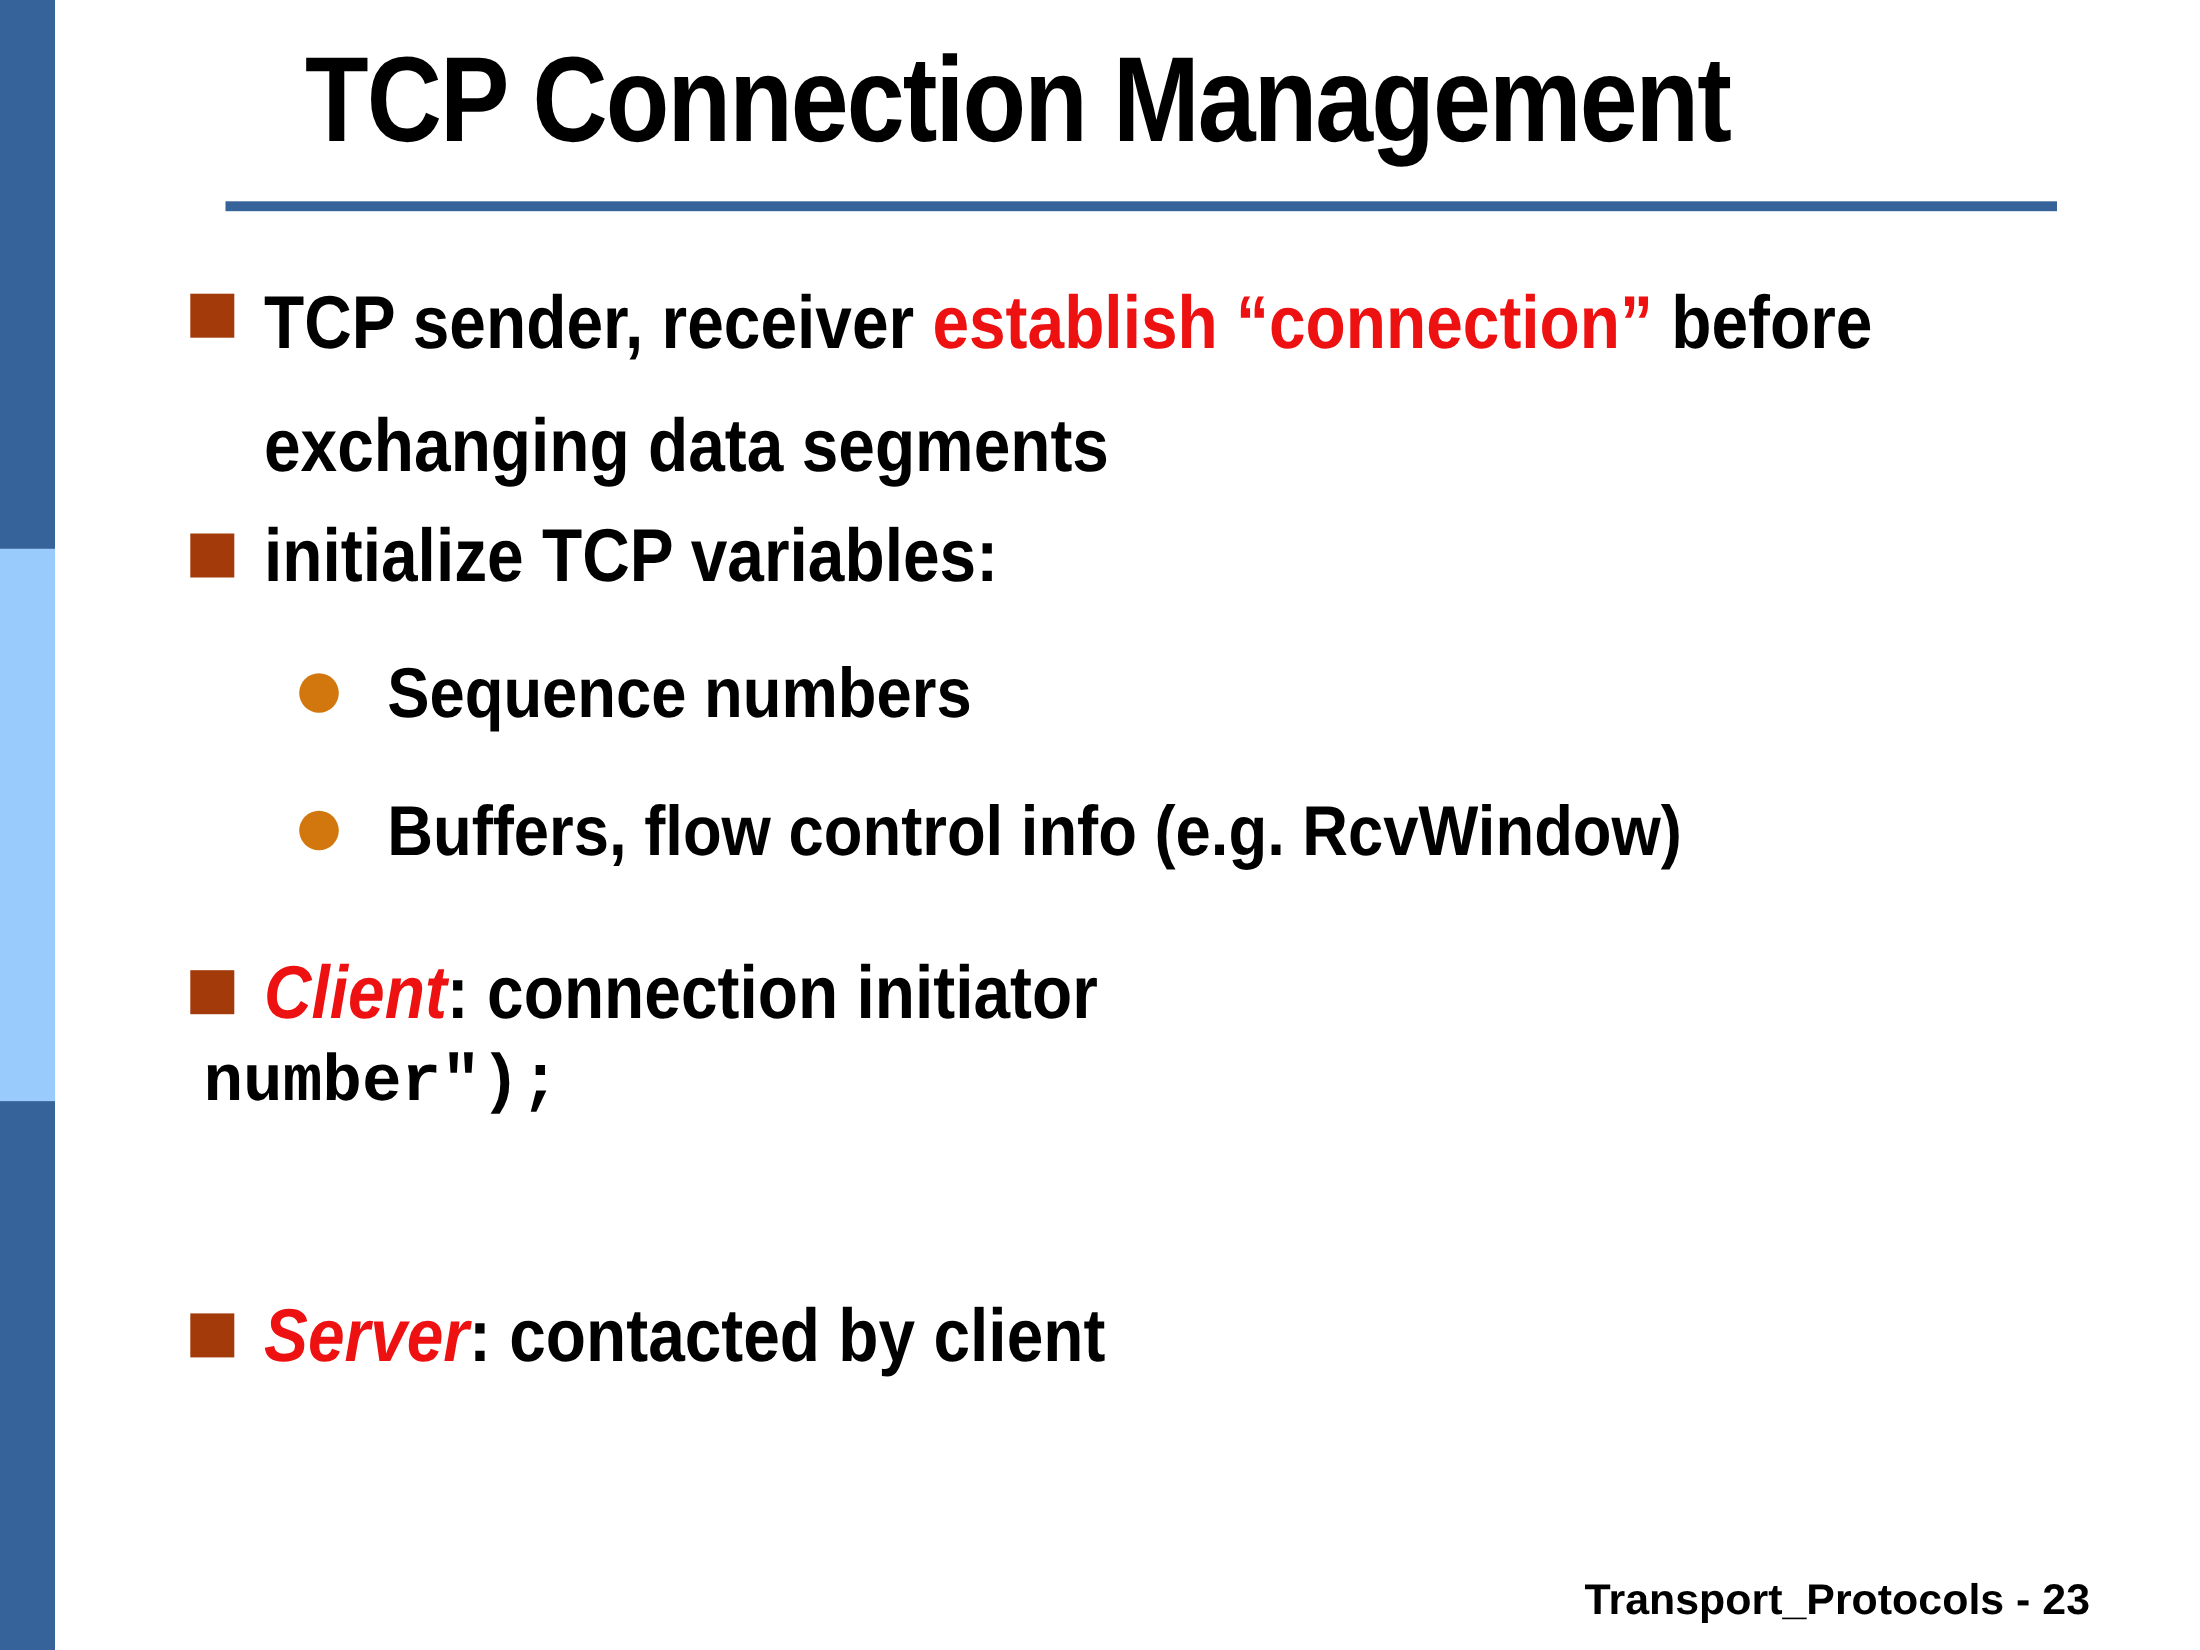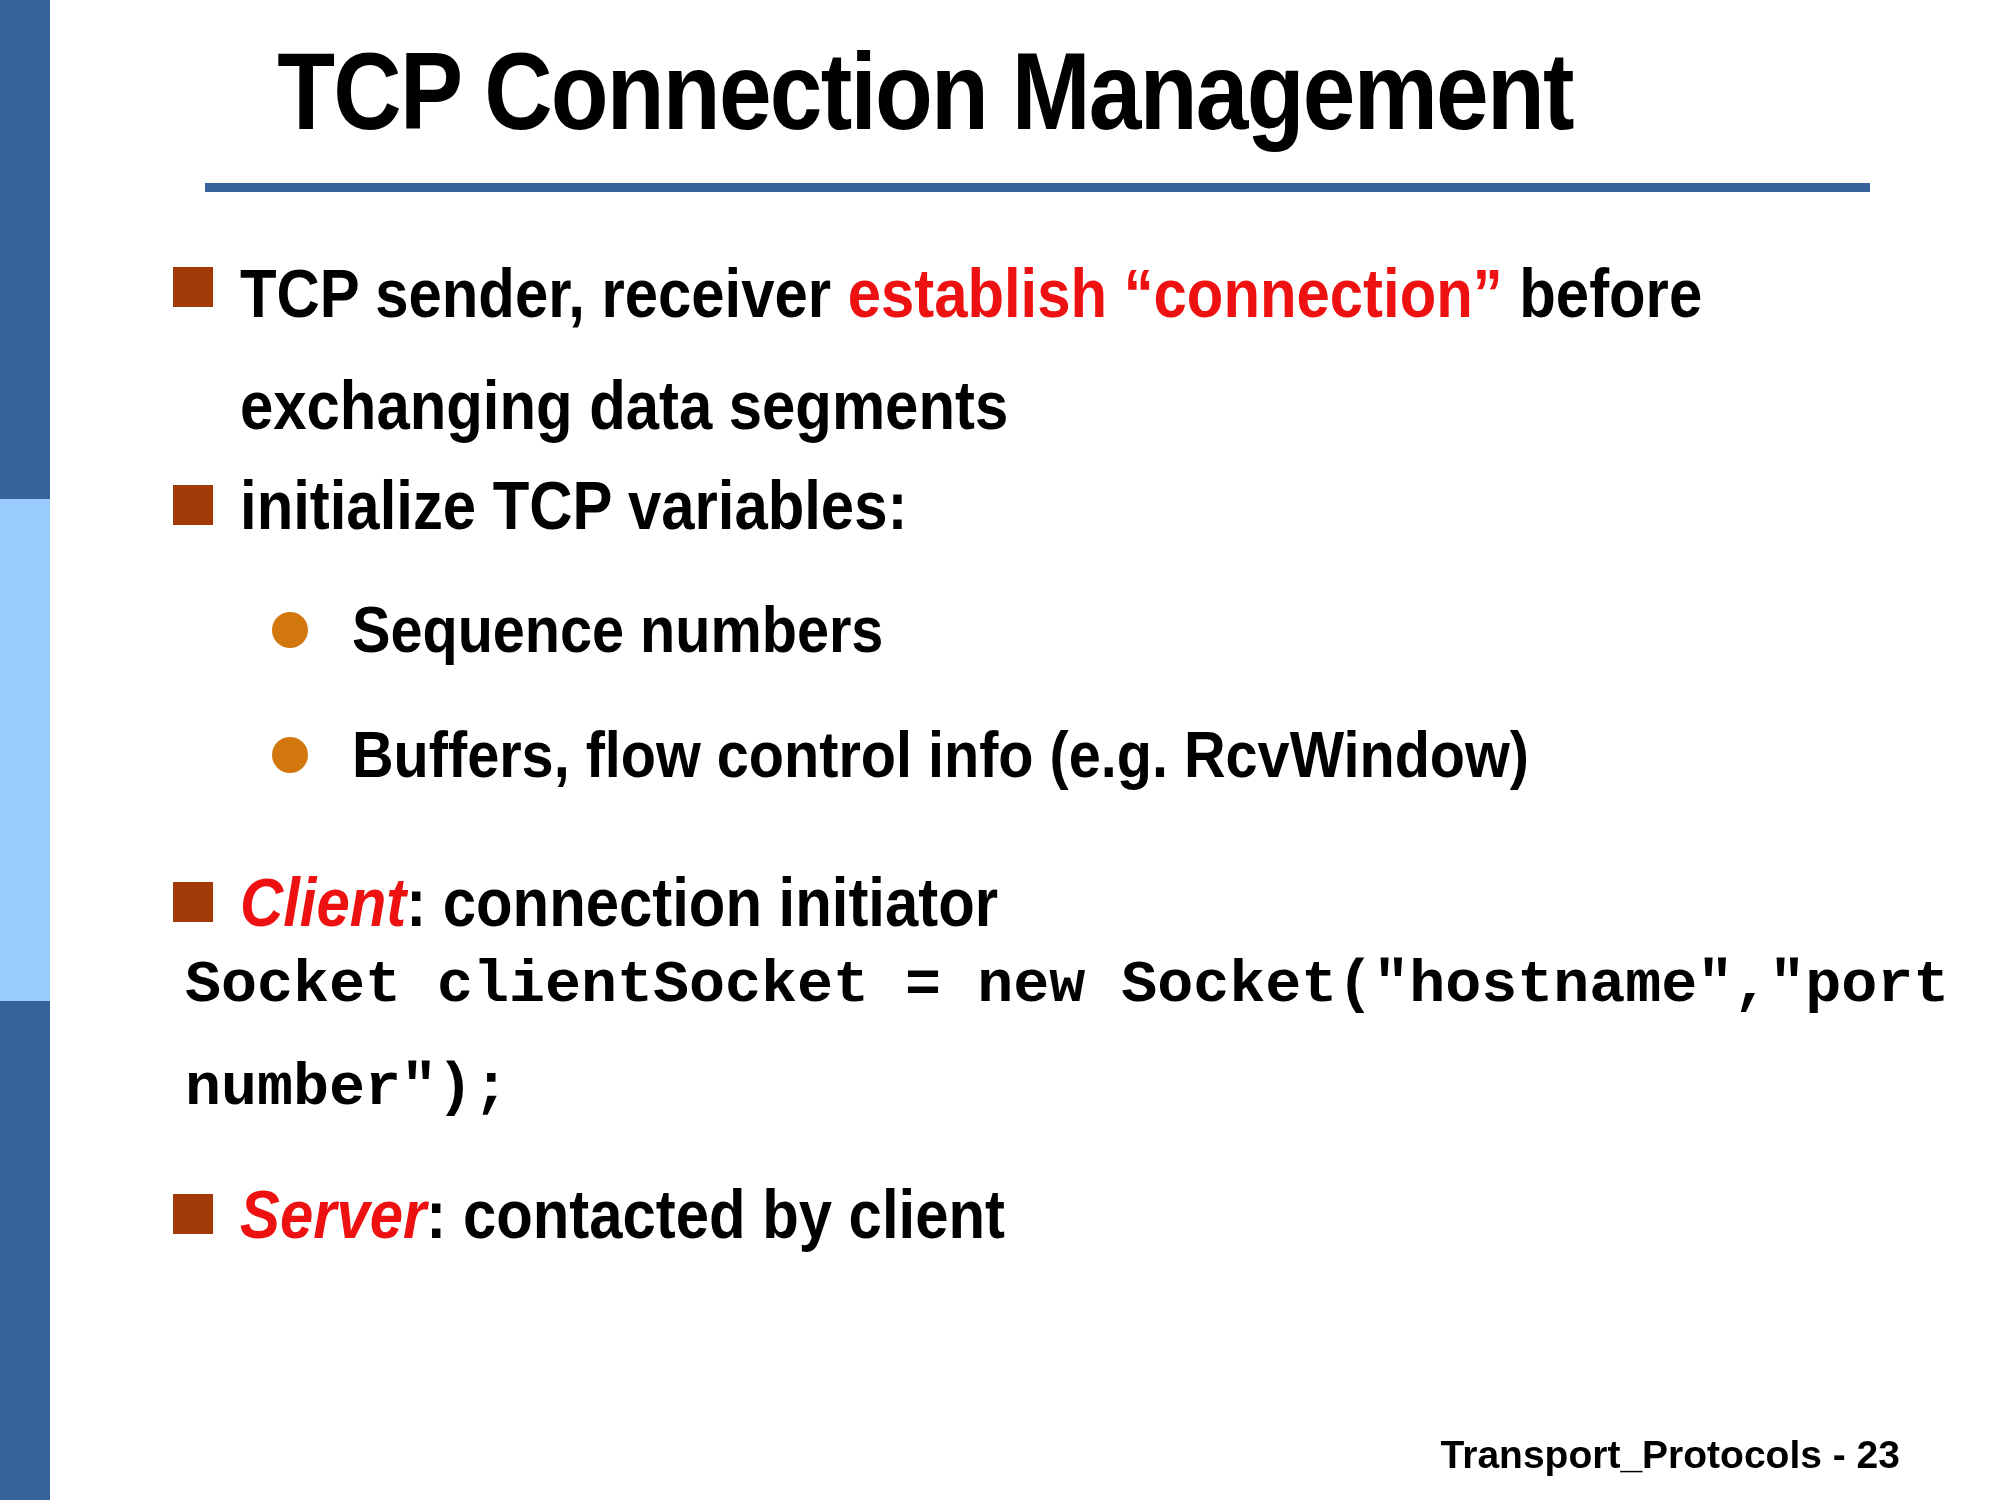--- a/index.html
+++ b/index.html
@@ -138,21 +138,20 @@
   <div class="circ circ-1"></div>
   <div class="subtxt subtxt-1">Sequence numbers</div>
 
   <div class="circ circ-2"></div>
   <div class="subtxt subtxt-2">Buffers, flow control info (e.g. RcvWindow)</div>
 
   <div class="sq sq-3"></div>
   <div class="btxt btxt-3"><span class="red-italic">Client</span><span>: connection initiator</span></div>
 
   <div class="code code-client">
-    <div>Socket clientSocket = new Socket("hostname","port</div>
     <div>number");</div>
   </div>
 
   <div class="sq sq-4"></div>
   <div class="btxt btxt-4"><span class="red-italic">Server</span><span>: contacted by client</span></div>
 
 
   <div class="footer">Transport_Protocols - 23</div>
 
 </div>

